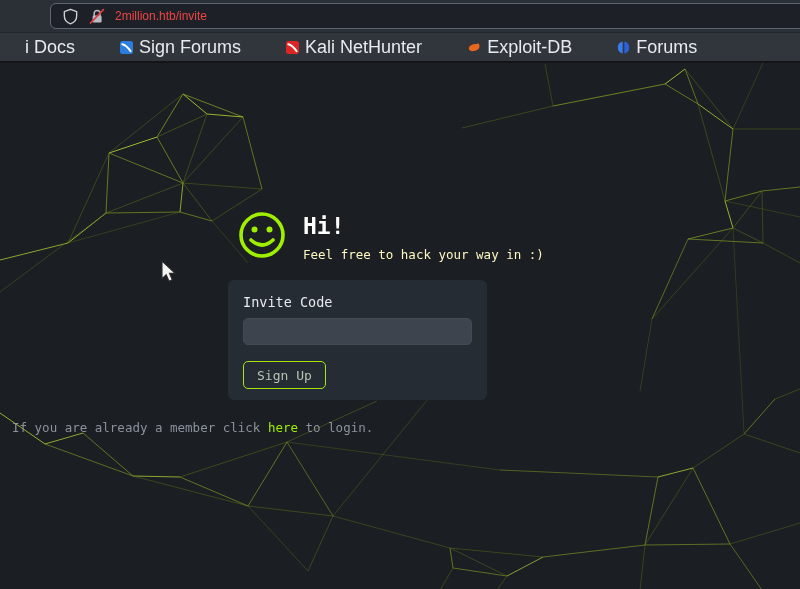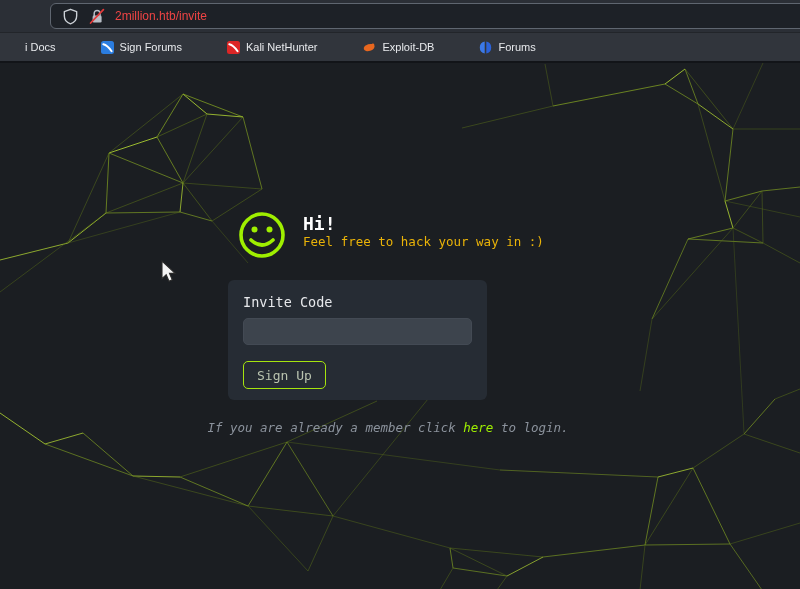--- a/index.html
+++ b/index.html
@@ -20,39 +20,39 @@
   }
   .url-text{
     color:#ef4444;font-size:12px;white-space:nowrap;
   }
   .chrome-icon{display:flex;align-items:center;flex:0 0 auto;}
   .bookmarks{
     height:28px;background:#31353c;border-top:1px solid #22252a;
     display:flex;align-items:center;gap:23px;padding:0 3px;
   }
   .bm{
-    display:flex;align-items:center;gap:6px;color:#e8eaed;font-size:11px;
+    display:flex;align-items:center;gap:6px;color:#e8eaed;font-size:18px;
     white-space:nowrap;cursor:default;padding-left:22px;
   }
   .bm-icon{display:flex;align-items:center;}
   
   .content{
     position:relative;height:527px;background:#1b1e22;
     border-top:2px solid #121418;overflow:hidden;
     font-family:"DejaVu Sans Mono", monospace;
   }
   #mesh{position:absolute;inset:0;}
   .hero{
     position:absolute;left:237px;top:147px;display:flex;gap:16px;align-items:flex-start;
   }
   .hero-title{
-    color:#ffffff;font-size:18px;font-weight:bold;line-height:1.1;margin-top:4px;
+    color:#ffffff;font-size:23px;font-weight:bold;line-height:1.1;margin-top:4px;
   }
   .hero-sub{
-    color:#eab308;font-size:12.5px;
+    color:#fef9c3;font-size:12.5px;margin-top:8px;
   }
   .card{
     position:absolute;left:228px;top:217px;width:259px;height:120px;
     background:rgba(39,45,53,0.96);border-radius:6px;box-sizing:border-box;
     padding:14px 15px;
   }
   .card-label{
     display:block;color:#e7e9ec;font-size:13.5px;
   }
   .invite-input{
@@ -62,22 +62,22 @@
     outline:none;
   }
   .signup-btn{
     margin-top:16px;height:28px;padding:0 13px;
     background:transparent;border:1.5px solid #a6e50e;border-radius:5px;
     color:#b9c3af;font-family:"DejaVu Sans Mono",monospace;font-size:13px;
     cursor:pointer;
     text-align:right;
   }
   .footer-line{
-    position:absolute;top:357px;left:0;width:776px;text-align:center;
-    color:#8b929c;font-size:12.5px;font-style:italic;
+    position:absolute;top:357px;left:12px;width:776px;text-align:left;
+    color:#8b929c;font-size:12.5px;
   }
   .footer-line .login-link{color:#9fef00;cursor:pointer;}
   .cursor{position:absolute;left:161px;top:197px;pointer-events:none;}
 </style>
 </head>
 <body>
 
 <div class="toolbar">
   <div class="urlbar">
     <span class="chrome-icon">

